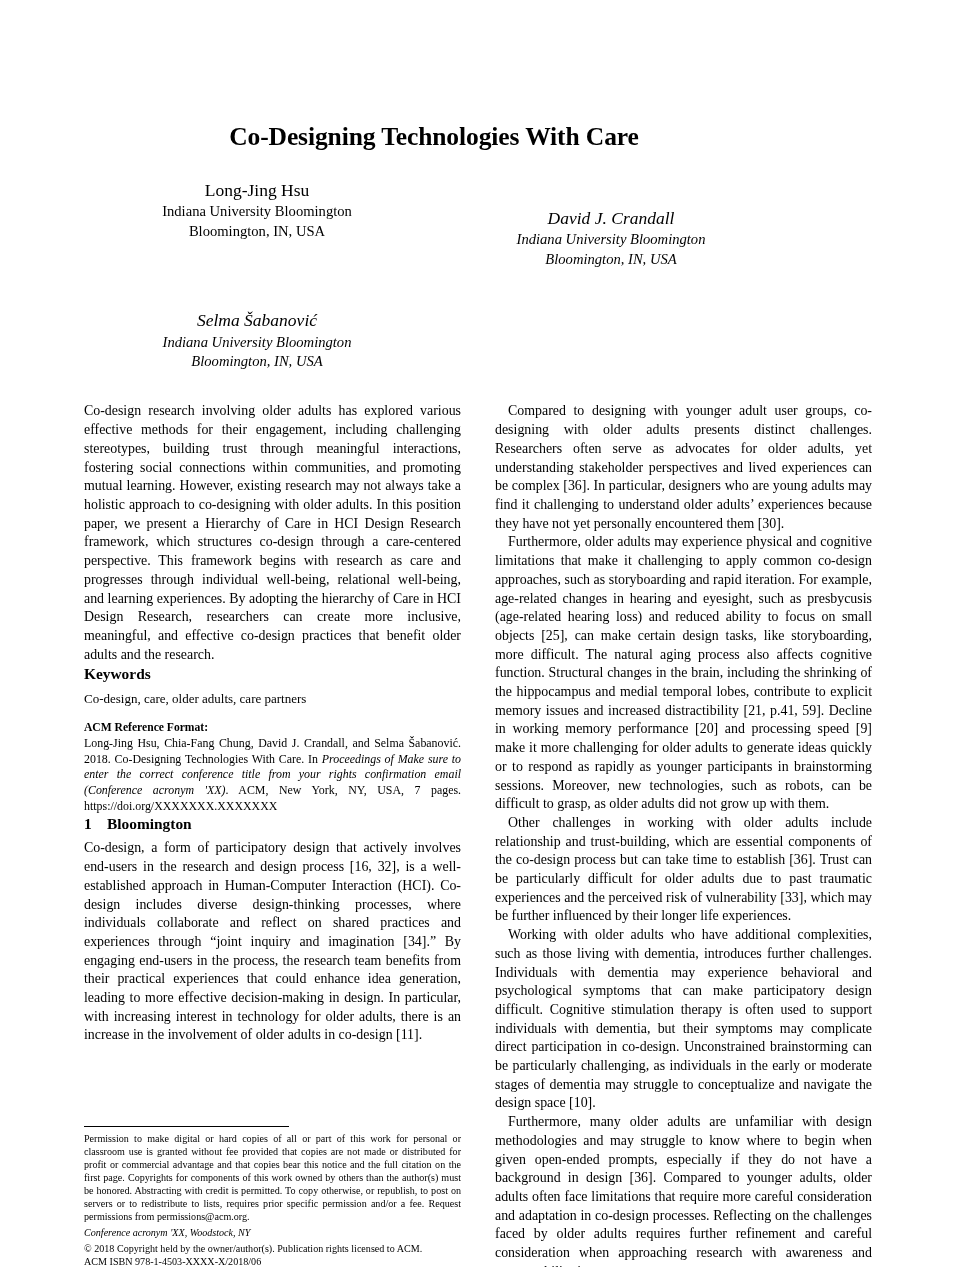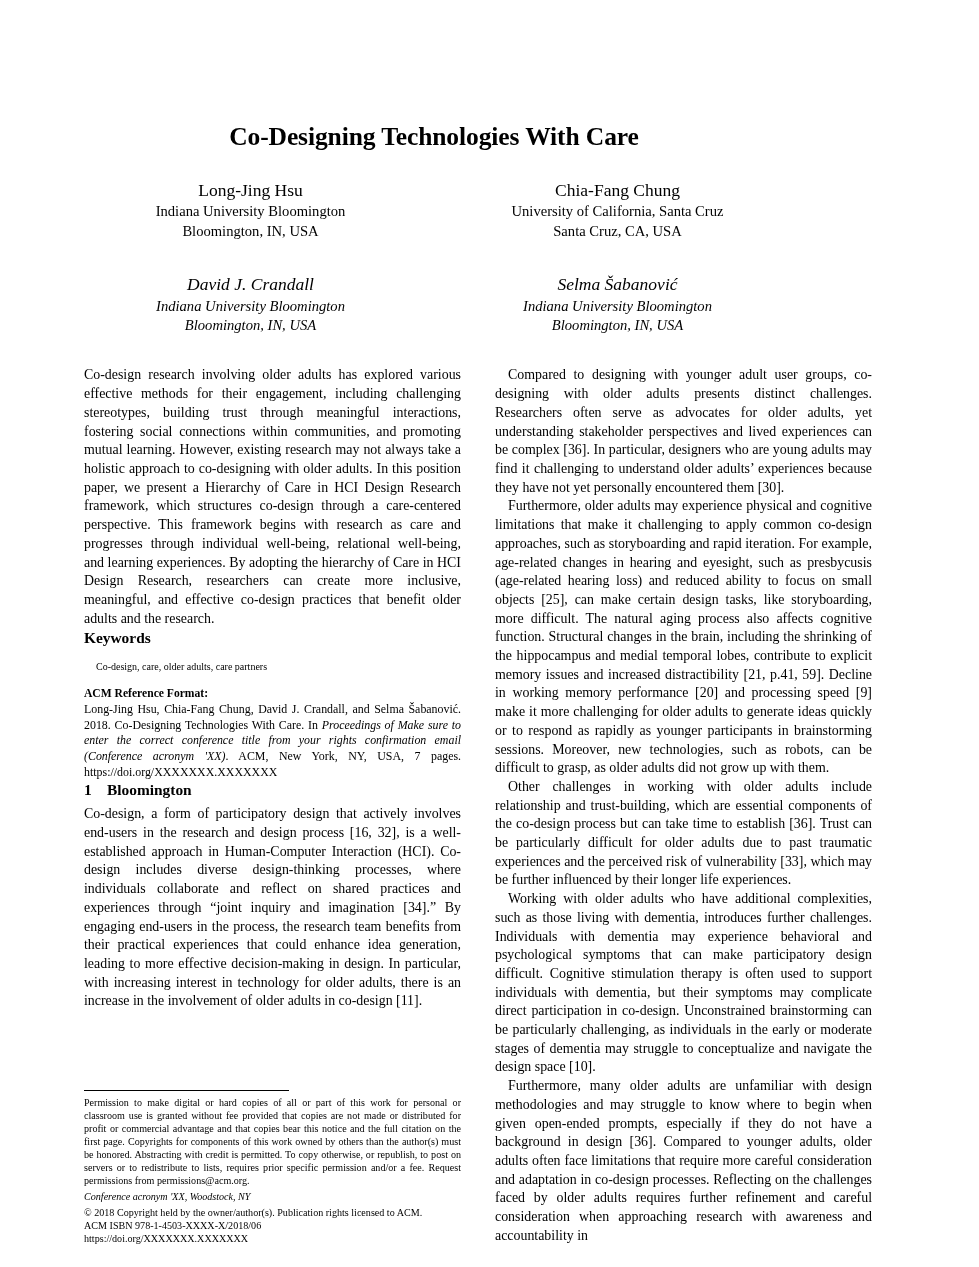--- a/index.html
+++ b/index.html
@@ -33,20 +33,21 @@
     line-height: 1.2;
   }
 
   
   .authors-grid {
     display: grid;
     grid-template-columns: 1fr 1fr;
     column-gap: 34px;
     row-gap: 0;
     margin-top: 26px;
+    gap: 8px;
   }
   .author-block {
     text-align: center;
     margin-bottom: 4px;
   }
   .author-block.row2 { margin-top: 28px; font-style: italic; }
   .author-name {
     font-size: 17.5px;
     line-height: 1.35;
   }
@@ -85,23 +86,23 @@
     text-align: justify;
     margin: 0;
     hyphens: auto;
     -webkit-hyphens: auto;
     text-indent: 0;
   }
   p.body.indent { text-indent: 13px; }
   p.body + p.body { margin-top: 0; }
 
   .keywords-line {
-    font-size: 10px;
+    font-size: 13px;
     line-height: 1.35;
-    margin: 12px;
+    margin: 0;
   }
 
   .acmref-head {
     font-size: 11.6px;
     font-weight: bold;
     margin: 13px 0 1px 0;
     line-height: 1.3;
   }
   .acmref-body {
     font-size: 11.9px;
@@ -148,25 +149,20 @@
 
 <div class="page">
 
   <h1 class="paper-title">Co-Designing Technologies With Care</h1>
 
   <div class="authors-grid">
     <div class="author-block">
       <div class="author-name">Long-Jing Hsu</div>
       <div class="author-affil">Indiana University Bloomington</div>
       <div class="author-loc">Bloomington, IN, USA</div>
-    </div>
-    <div class="author-block">
-      <div class="author-name">Chia-Fang Chung</div>
-      <div class="author-affil">University of California, Santa Cruz</div>
-      <div class="author-loc">Santa Cruz, CA, USA</div>
     </div>
     <div class="author-block row2">
       <div class="author-name">David J. Crandall</div>
       <div class="author-affil">Indiana University Bloomington</div>
       <div class="author-loc">Bloomington, IN, USA</div>
     </div>
     <div class="author-block row2">
       <div class="author-name">Selma Šabanović</div>
       <div class="author-affil">Indiana University Bloomington</div>
       <div class="author-loc">Bloomington, IN, USA</div>

